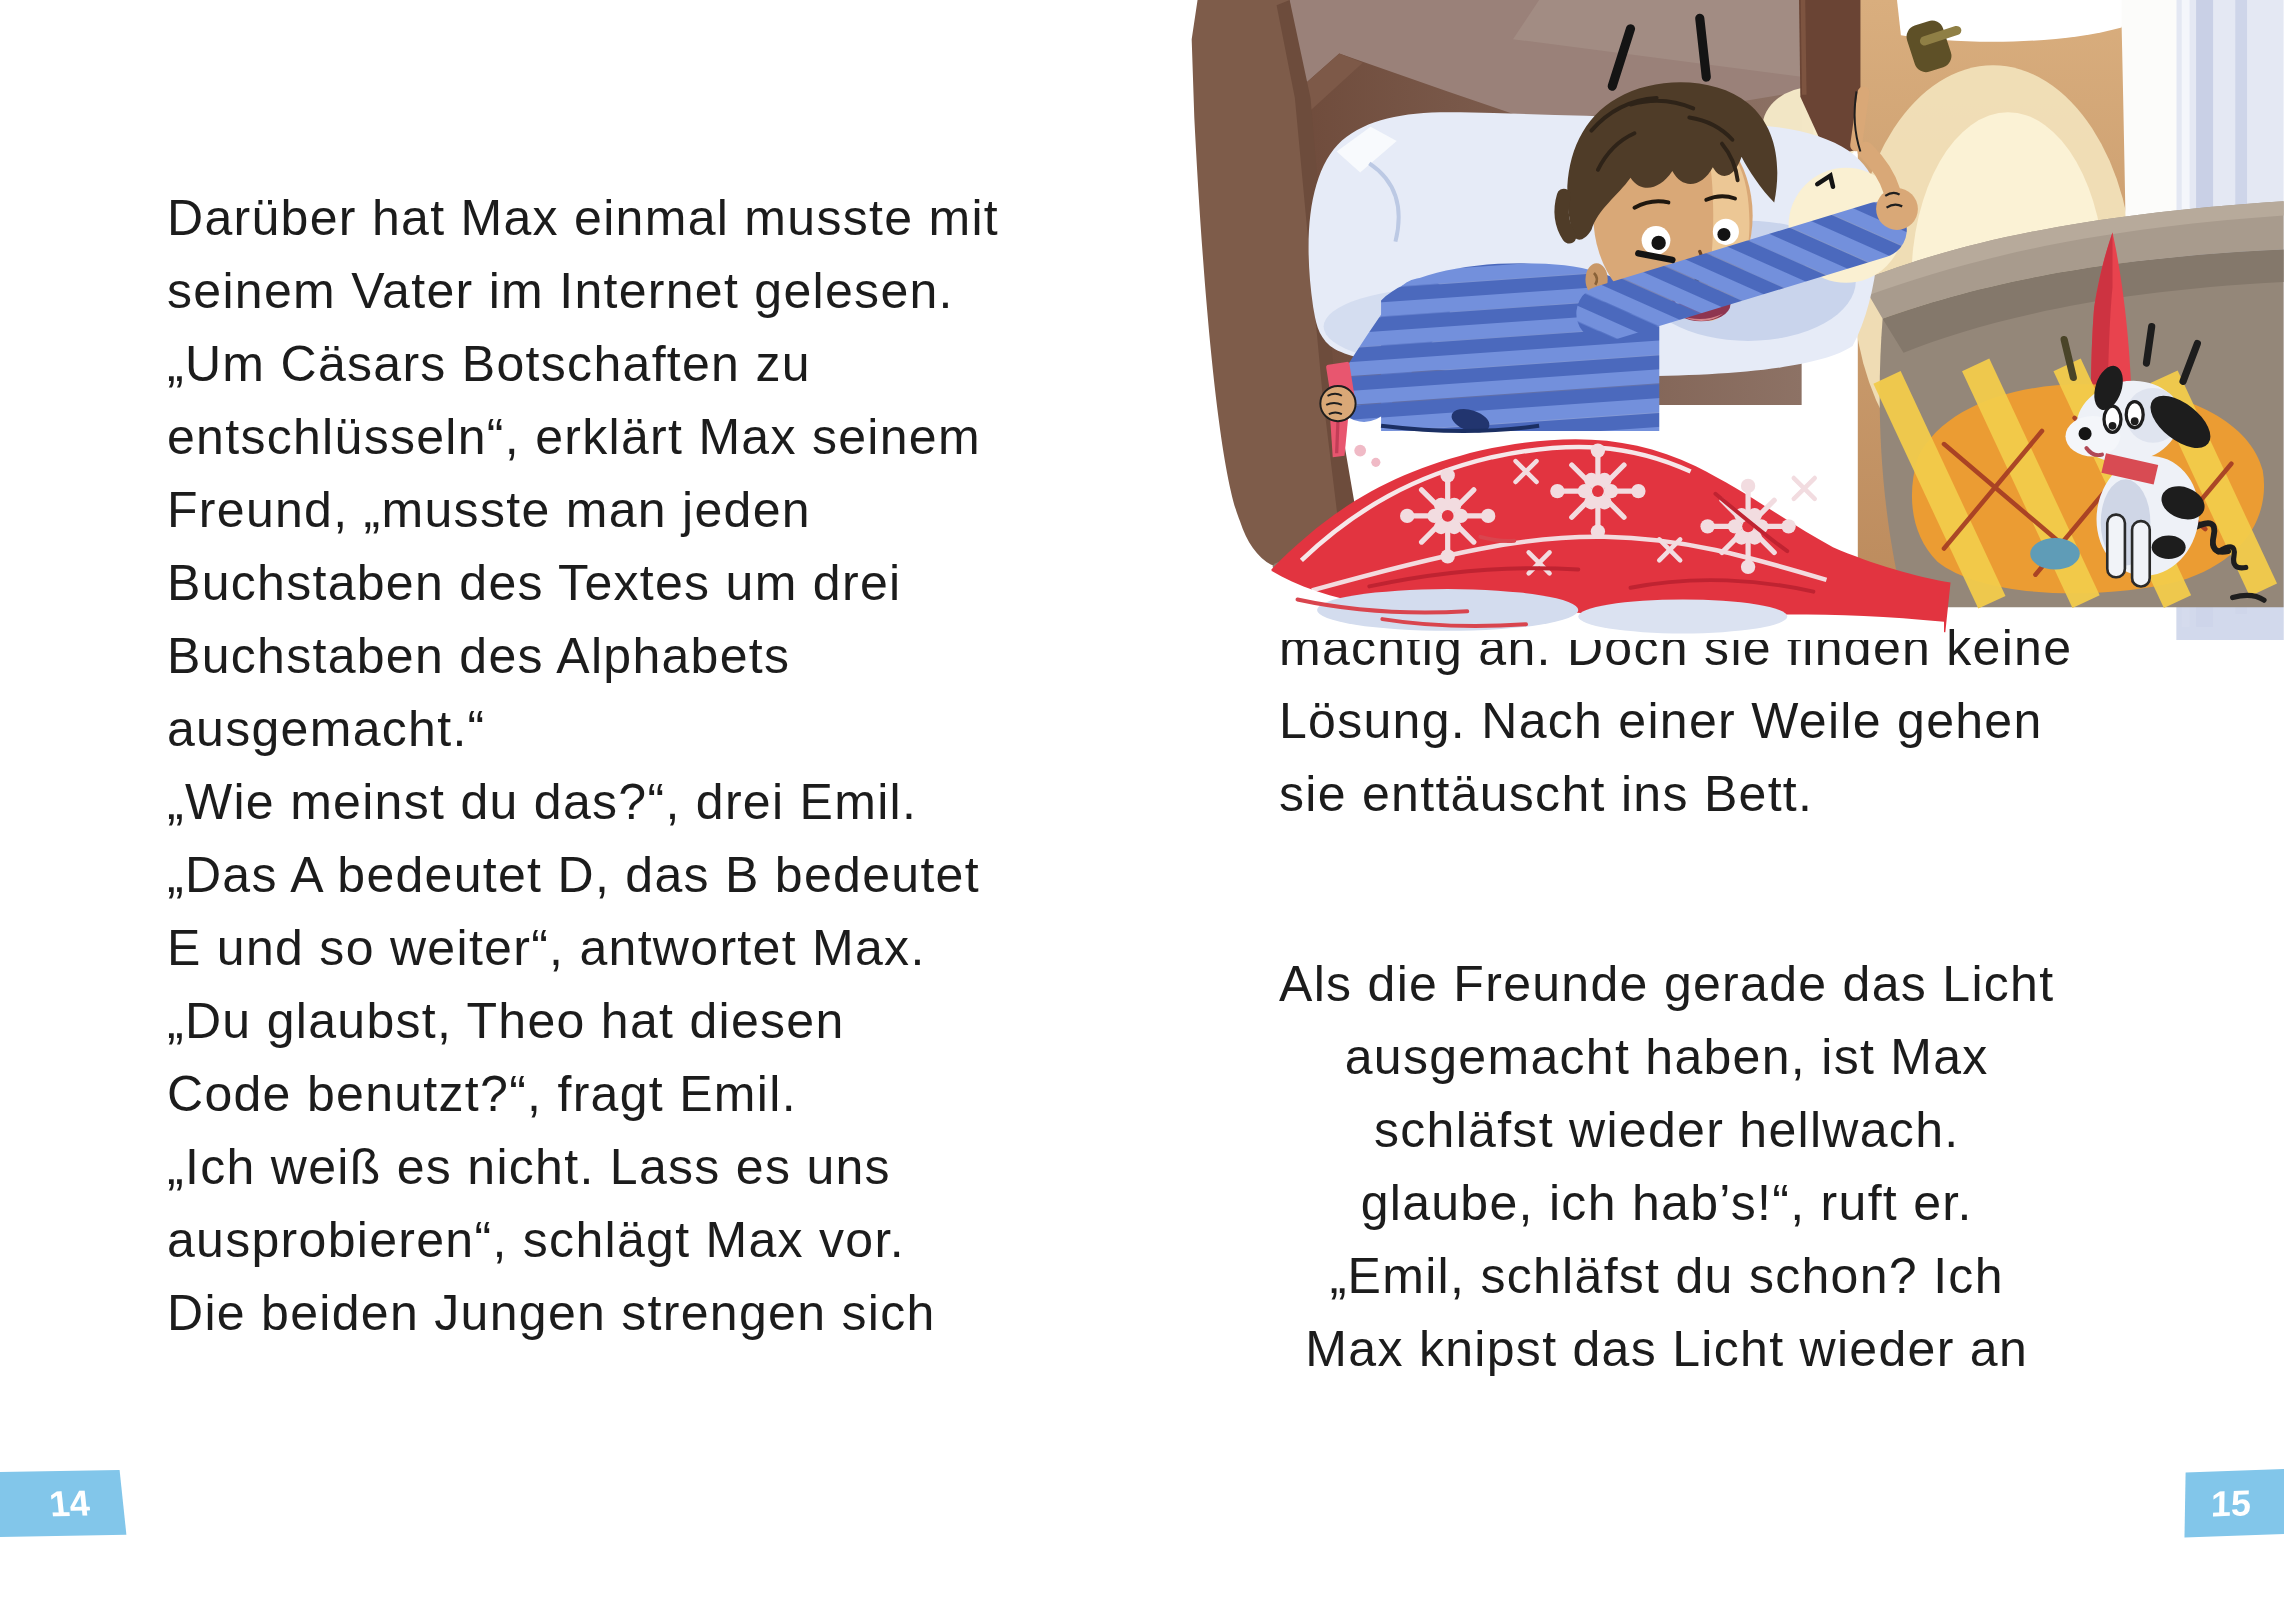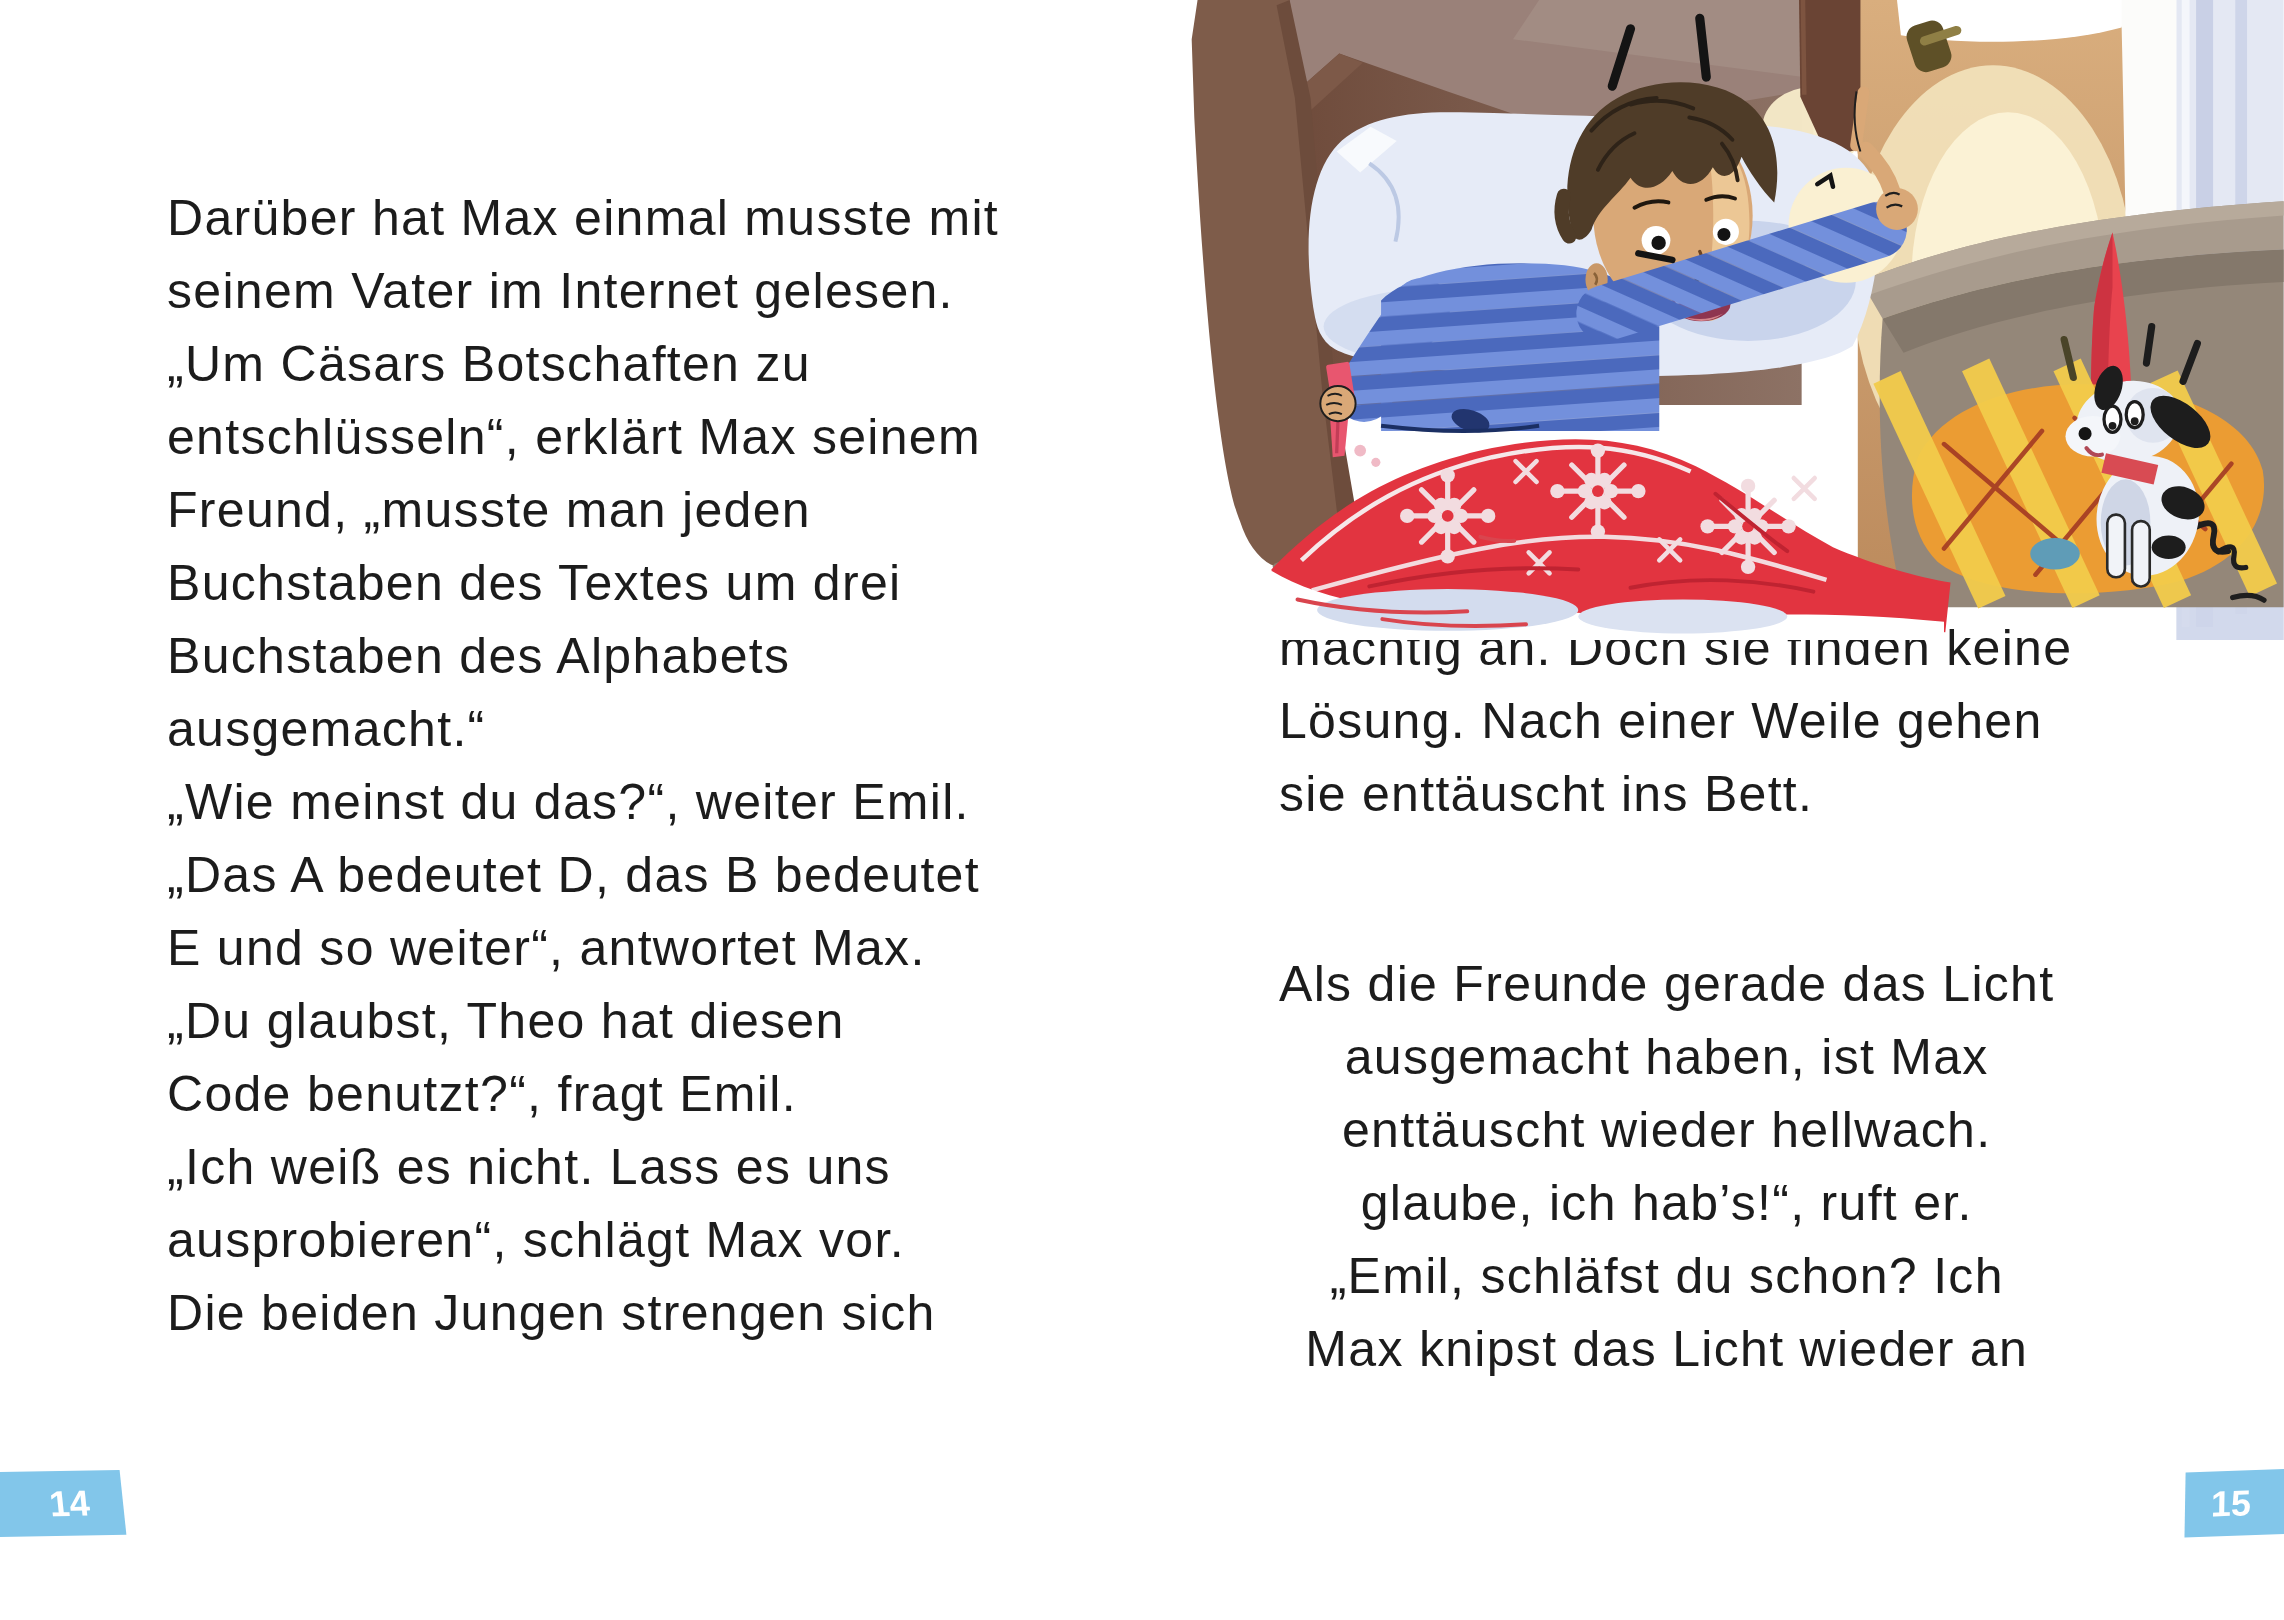--- a/index.html
+++ b/index.html
@@ -57,39 +57,39 @@
 
   <div id="left-text" class="textblock">
     <div class="line">Darüber hat Max einmal musste mit</div>
     <div class="line">seinem Vater im Internet gelesen.</div>
     <div class="line">„Um Cäsars Botschaften zu</div>
     <div class="line">entschlüsseln“, erklärt Max seinem</div>
     <div class="line">Freund, „musste man jeden</div>
     <div class="line">Buchstaben des Textes um drei</div>
     <div class="line">Buchstaben des Alphabets</div>
     <div class="line">ausgemacht.“</div>
-    <div class="line">„Wie meinst du das?“, weiter Emil.</div>
+    <div class="line">„Wie meinst du das?“, drei Emil.</div>
     <div class="line">„Das A bedeutet D, das B bedeutet</div>
     <div class="line">E und so weiter“, antwortet Max.</div>
     <div class="line">„Du glaubst, Theo hat diesen</div>
     <div class="line">Code benutzt?“, fragt Emil.</div>
     <div class="line">„Ich weiß es nicht. Lass es uns</div>
     <div class="line">ausprobieren“, schlägt Max vor.</div>
     <div class="line">Die beiden Jungen strengen sich</div>
   </div>
 
   <div id="right-text-1" class="textblock">
     <div class="line">mächtig an. Doch sie finden keine</div>
     <div class="line">Lösung. Nach einer Weile gehen</div>
     <div class="line">sie enttäuscht ins Bett.</div>
   </div>
   <div id="right-text-2" class="textblock">
     <div class="line">Als die Freunde gerade das Licht</div>
     <div class="line">ausgemacht haben, ist Max</div>
-    <div class="line">enttäuscht wieder hellwach.</div>
+    <div class="line">schläfst wieder hellwach.</div>
     <div class="line">glaube, ich hab’s!“, ruft er.</div>
     <div class="line">„Emil, schläfst du schon? Ich</div>
     <div class="line">Max knipst das Licht wieder an</div>
   </div>
 
   <div id="badge-left" class="page-badge">
     <span>14</span>
   </div>
   <div id="badge-right" class="page-badge">
     <span>15</span>

